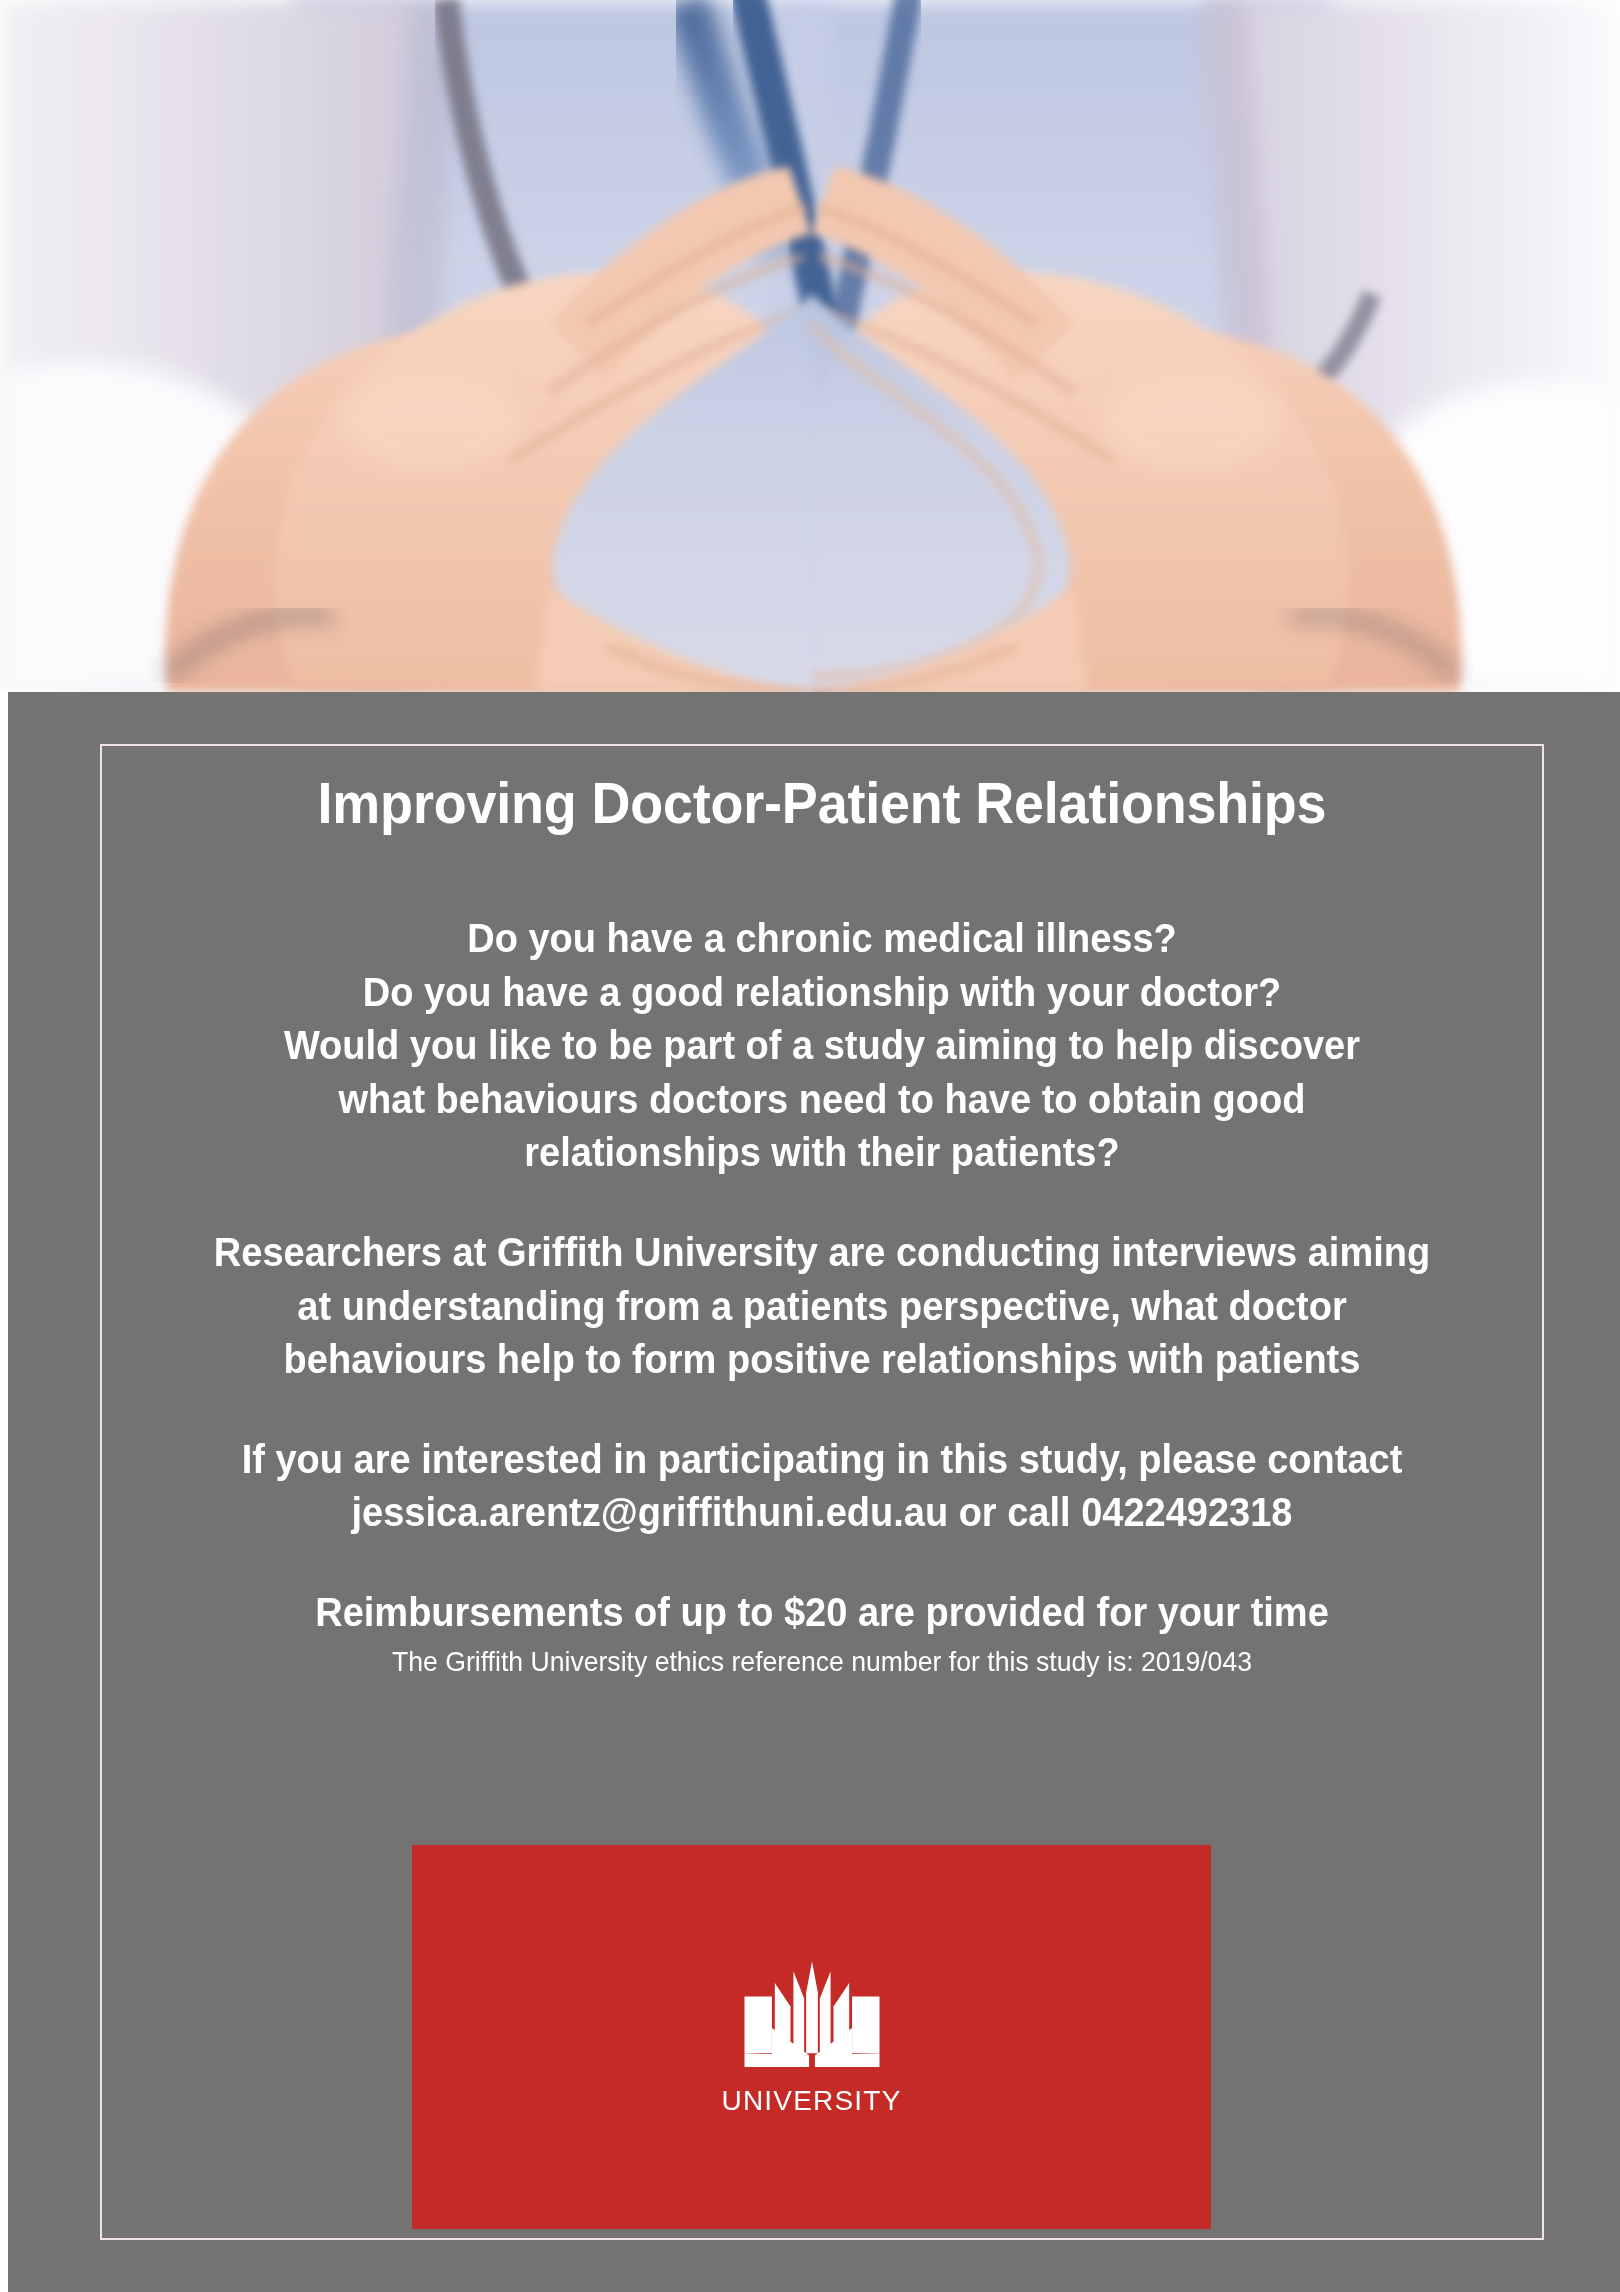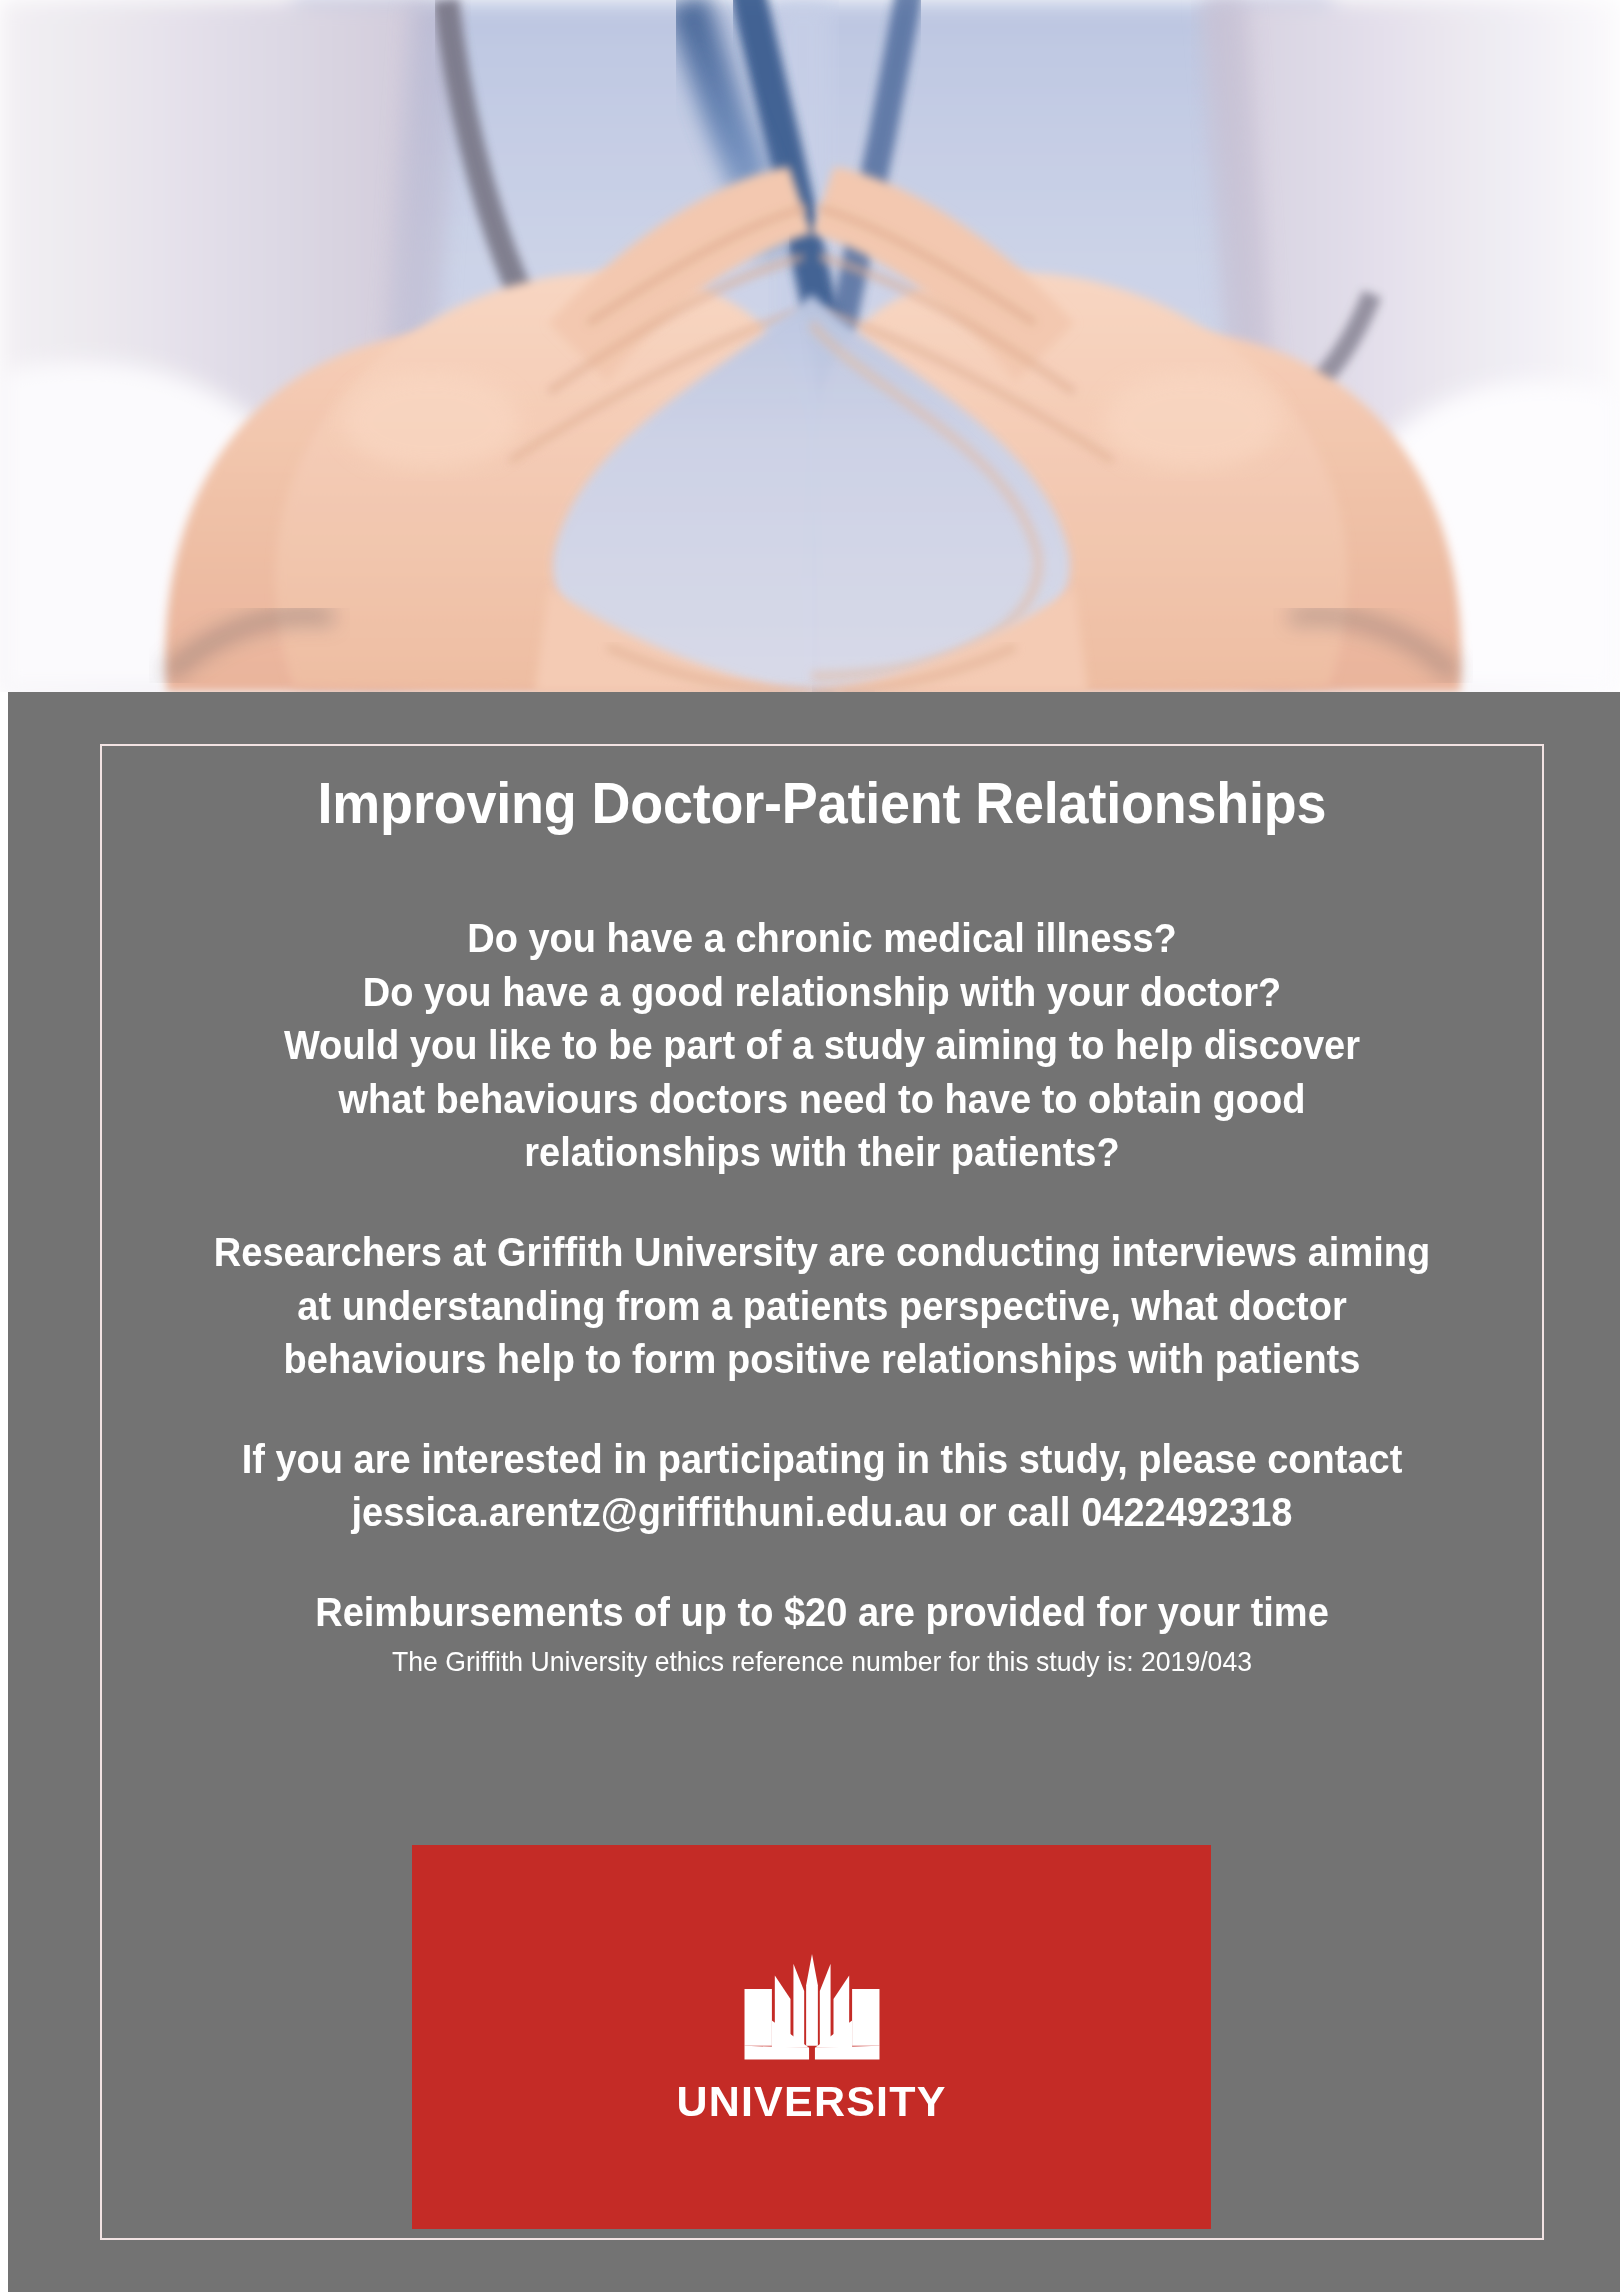--- a/index.html
+++ b/index.html
@@ -128,22 +128,22 @@
   .logo-name {
     font-family: "Liberation Sans", sans-serif;
     font-weight: bold;
     font-size: 67px;
     line-height: 0.98;
     color: #ffffff;
     letter-spacing: -1.5px;
   }
   .logo-sub {
     font-family: "Liberation Sans", sans-serif;
-    font-weight: bold;
-    font-size: 43px;
+    font-weight: normal;
+    font-size: 28px;
     line-height: 1.0;
     color: #ffffff;
     letter-spacing: 1.2px;
     padding-top: 3.9px;
   }
 </style>
 </head>
 <body>
 
 <div class="poster">

